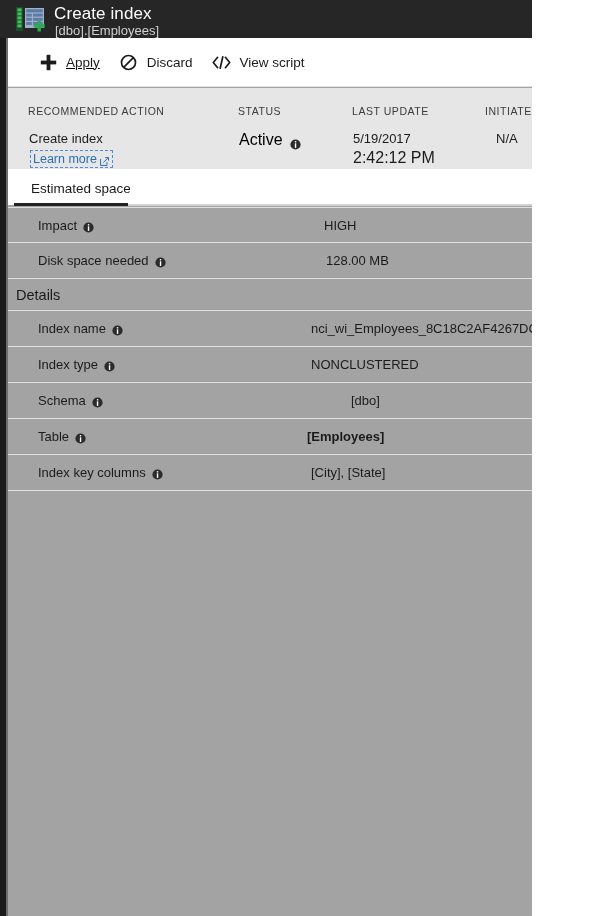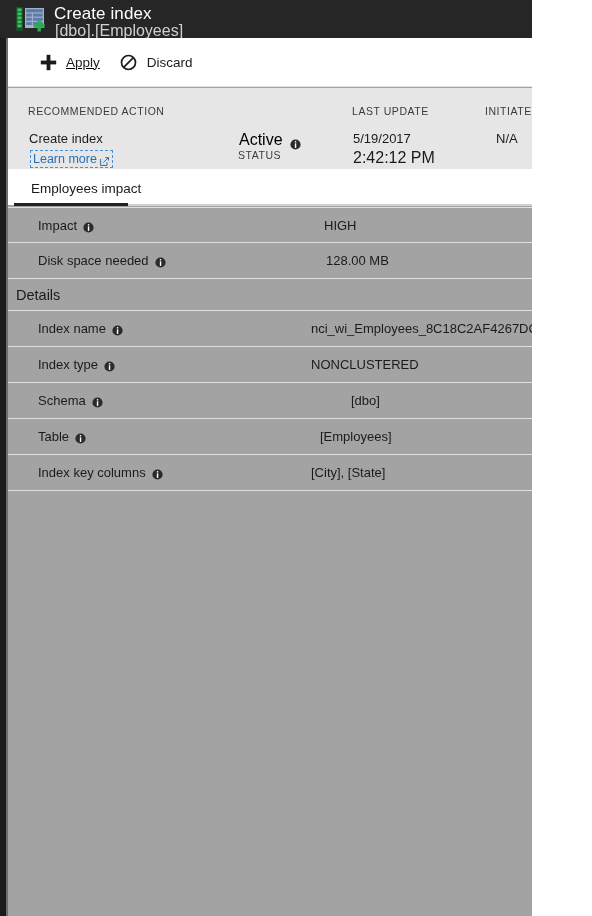--- a/index.html
+++ b/index.html
@@ -37,21 +37,21 @@
   .app-icon {
     position: absolute; left: 16px; top: 7px; width: 30px; height: 26px;
   }
   .title-text {
     position: absolute; left: 54px; top: 4px;
     color: #ffffff; font-size: 17px; line-height: 20px;
     letter-spacing: .1px; white-space: nowrap;
   }
   .title-sub {
     position: absolute; left: 55px; top: 25px;
-    color: #d0d0d0; font-size: 16px; line-height: 12px;
+    color: #d0d0d0; font-size: 13px; line-height: 12px;
     white-space: nowrap;
   }
   .win-btn {
     position: absolute; top: 0; height: 38px; width: 34px;
     display: flex; align-items: center; justify-content: center;
     cursor: default;
   }
   .win-max { left: 528px; }
   .win-close { left: 560px; }
   .max-glyph {
@@ -218,38 +218,48 @@
     <div class="tb-btn">
       <span class="tb-ico">
         <svg width="17" height="17" viewBox="0 0 17 17">
           <circle cx="8.5" cy="8.5" r="7" fill="none" stroke="#1b1b1b" stroke-width="1.7"></circle>
           <line x1="3.4" y1="13.6" x2="13.6" y2="3.4" stroke="#1b1b1b" stroke-width="1.7"></line>
         </svg>
       </span>
       <span class="tb-label">Discard</span>
     </div>
 
+    <div class="tb-btn">
+      <span class="tb-ico">
+        <svg width="19" height="15" viewBox="0 0 19 15">
+          <polyline points="5.6,2.3 1.3,7.5 5.6,12.7" fill="none" stroke="#1b1b1b" stroke-width="1.7" stroke-linejoin="round" stroke-linecap="round"></polyline>
+          <polyline points="13.4,2.3 17.7,7.5 13.4,12.7" fill="none" stroke="#1b1b1b" stroke-width="1.7" stroke-linejoin="round" stroke-linecap="round"></polyline>
+          <line x1="10.8" y1="1.8" x2="8.2" y2="13.2" stroke="#1b1b1b" stroke-width="1.7" stroke-linecap="round"></line>
+        </svg>
+      </span>
+      <span class="tb-label">View script</span>
+    </div>
   </div>
 
   <div class="rec-band">
 
     <div class="rec-head" style="left:20px;">RECOMMENDED ACTION</div>
     <div class="rec-val" style="left:21px;">Create index</div>
     <div class="learn-more">
       <span>Learn more</span>
       <span class="ext-ico">
         <svg width="9" height="9" viewBox="0 0 9 9">
           <path d="M0.6 2.0 L0.6 8.4 L7.0 8.4 L7.0 5.2" fill="none" stroke="#2a6fb5" stroke-width="1"></path>
           <path d="M3.3 5.6 L8.3 0.7" fill="none" stroke="#2a6fb5" stroke-width="1"></path>
           <path d="M5.3 0.6 L8.5 0.6 L8.5 3.6" fill="none" stroke="#2a6fb5" stroke-width="1"></path>
         </svg>
       </span>
     </div>
 
-    <div class="rec-head" style="left:230px;margin-top:44px;">STATUS</div>
+    <div class="rec-head" style="left:230px;">STATUS</div>
     <div class="status-wrap">
       <span>Active</span>
       <span class="info-ico">
         <svg width="11" height="11" viewBox="0 0 11 11">
           <circle cx="5.5" cy="5.5" r="5.1" fill="#2b2b2b"></circle>
           <rect x="4.85" y="2.1" width="1.4" height="1.4" fill="#ffffff"></rect>
           <rect x="4.85" y="4.3" width="1.4" height="4.6" fill="#ffffff"></rect>
         </svg>
       </span>
     </div>
@@ -257,21 +267,21 @@
     <div class="rec-head" style="left:344px;">LAST UPDATE</div>
     <div class="rec-val" style="left:345px;">5/19/2017</div>
     <div class="rec-val2" style="left:345px;">2:42:12 PM</div>
 
     <div class="rec-head" style="left:477px;">INITIATED BY</div>
     <div class="rec-val" style="left:488px;">N/A</div>
   </div>
 
   <div class="tabs">
     <div class="tab">
-      <span>Employees impact</span>
+      <span>Estimated space</span>
     </div>
   </div>
   <div class="tab-underline-track"></div>
   <div class="tab-underline-active"></div>
 
   <div class="rows">
 
     <div class="row first">
       <div class="row-label">
         <span>Impact</span>
@@ -348,21 +358,21 @@
       <div class="row-label">
         <span>Table</span>
         <span class="info-ico">
           <svg width="11" height="11" viewBox="0 0 11 11">
             <circle cx="5.5" cy="5.5" r="5.1" fill="#2b2b2b"></circle>
             <rect x="4.85" y="2.1" width="1.4" height="1.4" fill="#ffffff"></rect>
             <rect x="4.85" y="4.3" width="1.4" height="4.6" fill="#ffffff"></rect>
           </svg>
         </span>
       </div>
-      <div class="row-value" style="left:312px;">[Employees]</div>
+      <div class="row-value" style="left:299px;font-weight:bold;">[Employees]</div>
     </div>
 
     <div class="row">
       <div class="row-label">
         <span>Index key columns</span>
         <span class="info-ico">
           <svg width="11" height="11" viewBox="0 0 11 11">
             <circle cx="5.5" cy="5.5" r="5.1" fill="#2b2b2b"></circle>
             <rect x="4.85" y="2.1" width="1.4" height="1.4" fill="#ffffff"></rect>
             <rect x="4.85" y="4.3" width="1.4" height="4.6" fill="#ffffff"></rect>

